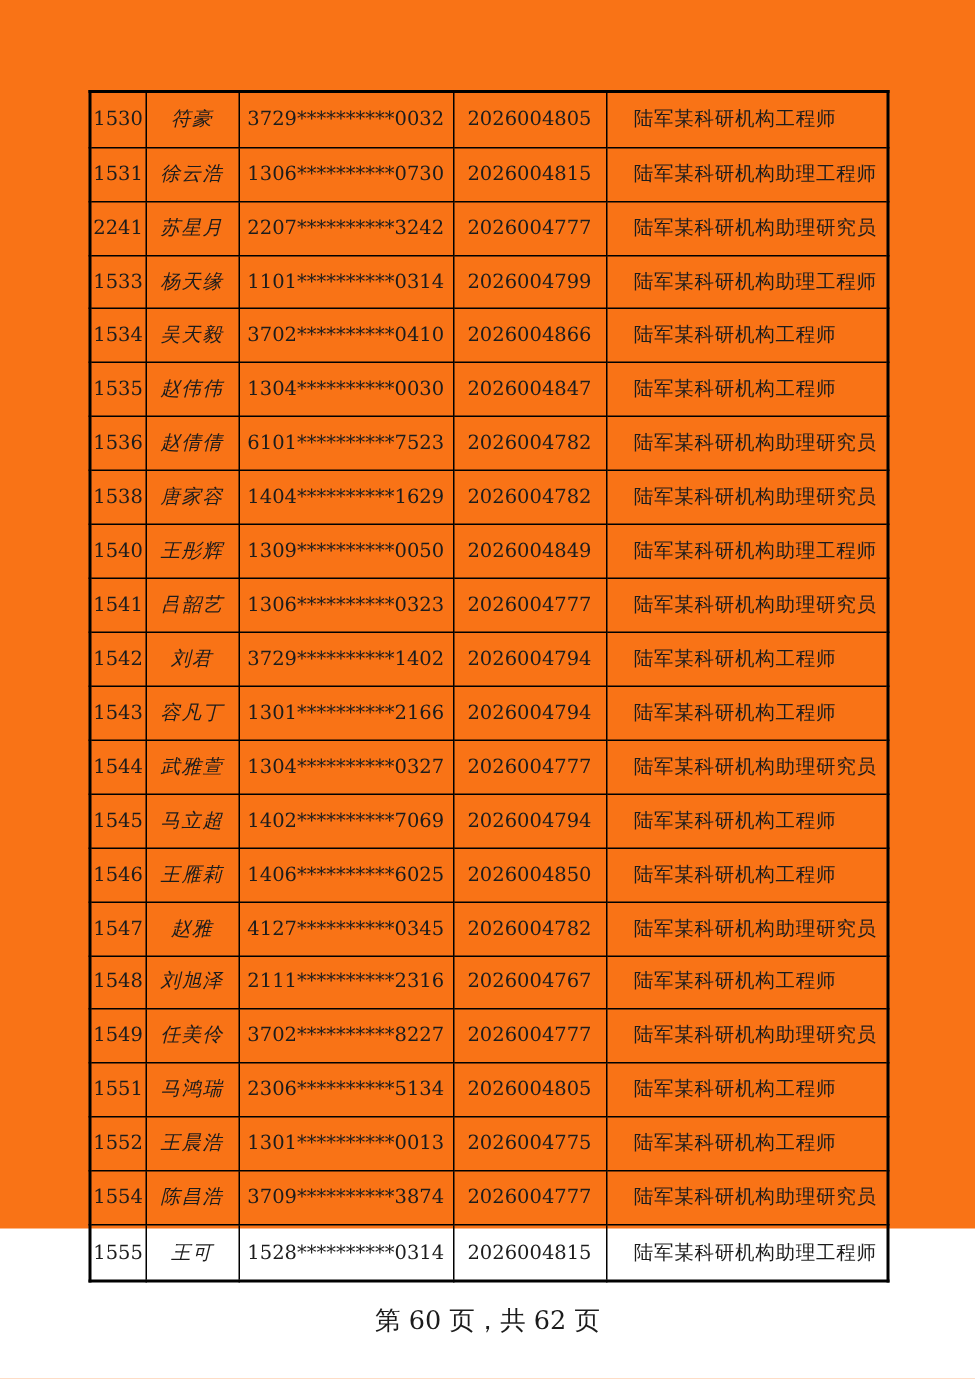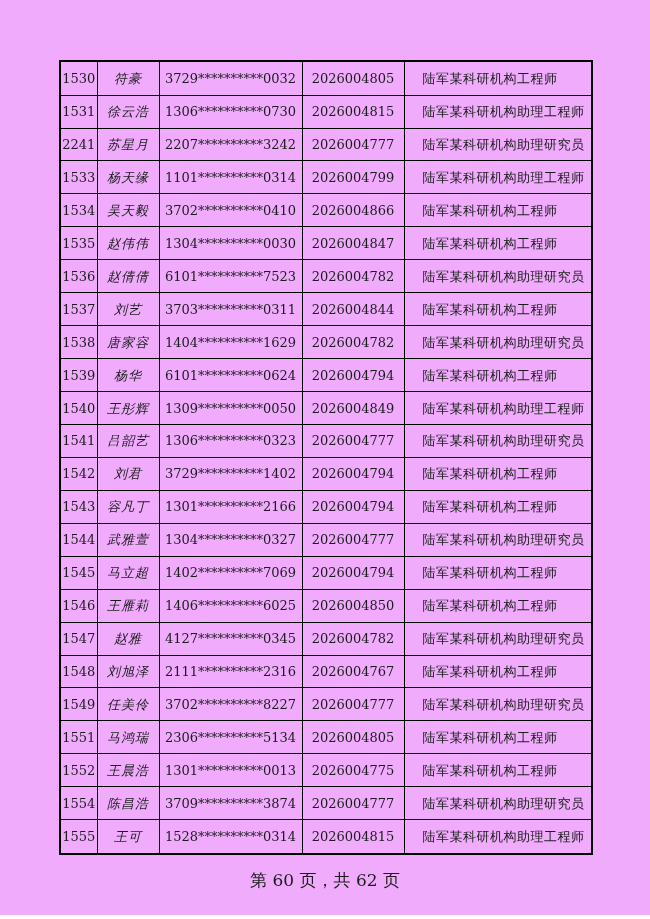--- a/index.html
+++ b/index.html
@@ -11,22 +11,22 @@
     width: 650px;
     height: 919px;
     position: relative;
     font-family: "DejaVu Serif", "Liberation Serif", serif;
     color: #1c1c1c;
   }
   .page {
     position: absolute;
     left: 0; top: 0;
     width: 650px;
-    height: 915px;
-    background: #f0abfc;
+    height: 819px;
+    background: #f97316;
   }
   table.roster {
     position: absolute;
     left: 59px;
     top: 60px;
     width: 532px;
     height: 795px;
     border-collapse: collapse;
     table-layout: fixed;
     border: 2px solid #000000;
@@ -125,41 +125,27 @@
           <td class="col-position">陆军某科研机构工程师</td>
         </tr>
         <tr>
           <td class="col-no">1536</td>
           <td class="col-name">赵倩倩</td>
           <td class="col-idnum">6101**********7523</td>
           <td class="col-appno">2026004782</td>
           <td class="col-position">陆军某科研机构助理研究员</td>
         </tr>
         <tr>
-          <td class="col-no">1537</td>
-          <td class="col-name">刘艺</td>
-          <td class="col-idnum">3703**********0311</td>
-          <td class="col-appno">2026004844</td>
-          <td class="col-position">陆军某科研机构工程师</td>
-        </tr>
-        <tr>
           <td class="col-no">1538</td>
           <td class="col-name">唐家容</td>
           <td class="col-idnum">1404**********1629</td>
           <td class="col-appno">2026004782</td>
           <td class="col-position">陆军某科研机构助理研究员</td>
         </tr>
         <tr>
-          <td class="col-no">1539</td>
-          <td class="col-name">杨华</td>
-          <td class="col-idnum">6101**********0624</td>
-          <td class="col-appno">2026004794</td>
-          <td class="col-position">陆军某科研机构工程师</td>
-        </tr>
-        <tr>
           <td class="col-no">1540</td>
           <td class="col-name">王彤辉</td>
           <td class="col-idnum">1309**********0050</td>
           <td class="col-appno">2026004849</td>
           <td class="col-position">陆军某科研机构助理工程师</td>
         </tr>
         <tr>
           <td class="col-no">1541</td>
           <td class="col-name">吕韶艺</td>
           <td class="col-idnum">1306**********0323</td>

